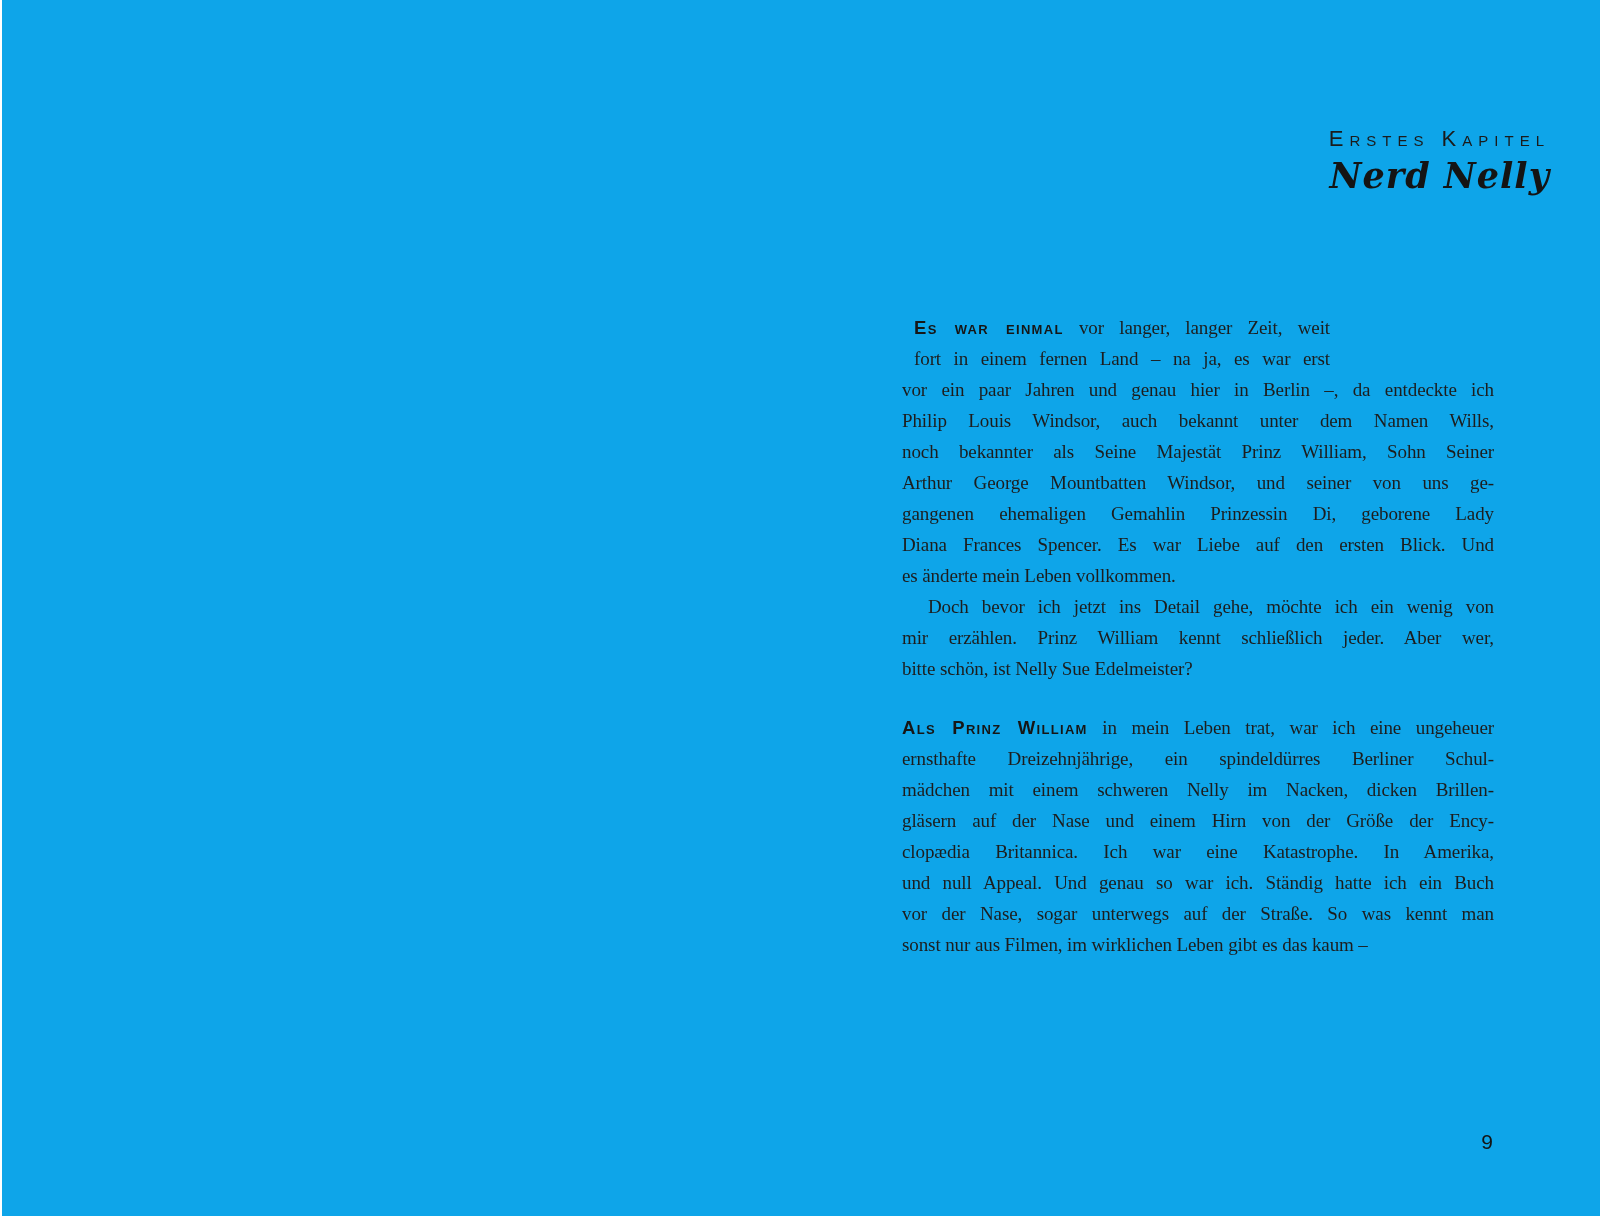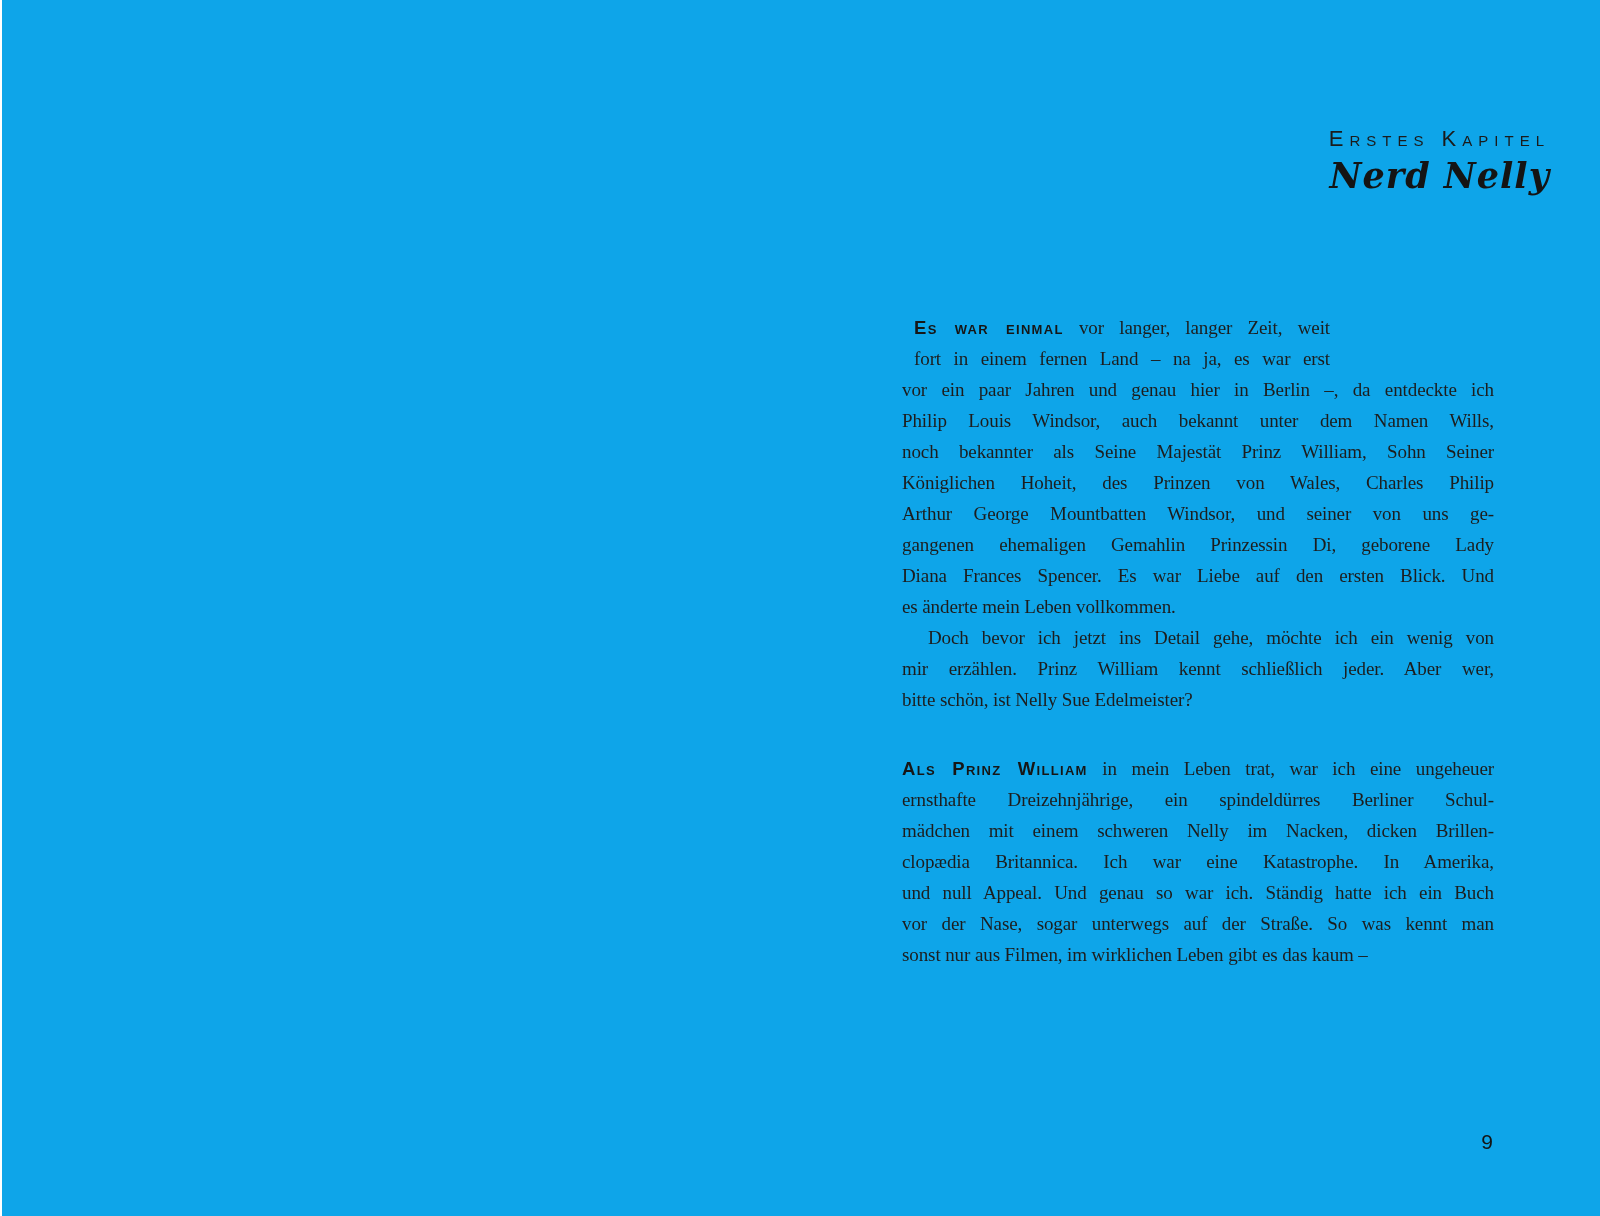--- a/index.html
+++ b/index.html
@@ -49,21 +49,21 @@
     position: absolute;
     left: 900px;
     top: 312px;
     width: 592px;
     font-size: 19px;
     line-height: 31px;
     letter-spacing: -0.1px;
     color: #1d1d1d;
   }
   .paragraph { }
-  .paragraph.space-before { margin-top: 38px; }
+  .paragraph.space-before { margin-top: 28px; }
   .line {
     height: 31px;
     text-align: justify;
     text-align-last: justify;
     white-space: normal;
   }
   .line.narrow { width: 416px; margin-left: 12px; }
   .line.last {
     text-align: left;
     text-align-last: left;
@@ -98,35 +98,35 @@
     <div class="chapter-title">Nerd Nelly</div>
   </div>
 
   <div class="text-block">
       <div class="paragraph">
         <div class="line narrow"><span class="seg-lead">Es war einmal</span><span class="seg-normal"> vor langer, langer Zeit, weit</span></div>
         <div class="line narrow"><span class="seg-normal">fort in einem fernen Land – na ja, es war erst</span></div>
         <div class="line"><span class="seg-normal">vor ein paar Jahren und genau hier in Berlin –, da entdeckte ich</span></div>
         <div class="line"><span class="seg-normal">Philip Louis Windsor, auch bekannt unter dem Namen Wills,</span></div>
         <div class="line"><span class="seg-normal">noch bekannter als Seine Majestät Prinz William, Sohn Seiner</span></div>
-        <div class="line"><span class="seg-normal">Königlichen Hoheit, des Prinzen von Wales, Charles Philip</span></div>
         <div class="line"><span class="seg-normal">Arthur George Mountbatten Windsor, und seiner von uns ge-</span></div>
         <div class="line"><span class="seg-normal">gangenen ehemaligen Gemahlin Prinzessin Di, geborene Lady</span></div>
         <div class="line"><span class="seg-normal">Diana Frances Spencer. Es war Liebe auf den ersten Blick. Und</span></div>
         <div class="line last"><span class="seg-normal">es änderte mein Leben vollkommen.</span></div>
       </div>
       <div class="paragraph">
         <div class="line indent"><span class="seg-normal">Doch bevor ich jetzt ins Detail gehe, möchte ich ein wenig von</span></div>
         <div class="line"><span class="seg-normal">mir erzählen. Prinz William kennt schließlich jeder. Aber wer,</span></div>
         <div class="line last"><span class="seg-normal">bitte schön, ist Nelly Sue Edelmeister?</span></div>
       </div>
       <div class="paragraph space-before">
         <div class="line"><span class="seg-lead">Als Prinz William</span><span class="seg-normal"> in mein Leben trat, war ich eine ungeheuer</span></div>
         <div class="line"><span class="seg-normal">ernsthafte Dreizehnjährige, ein spindeldürres Berliner Schul-</span></div>
         <div class="line"><span class="seg-normal">mädchen mit einem schweren Nelly im Nacken, dicken Brillen-</span></div>
+        <div class="line"><span class="seg-normal">gläsern auf der Nase und einem Hirn von der Größe der Ency-</span></div>
         <div class="line"><span class="seg-normal">clopædia Britannica. Ich war eine Katastrophe. In Amerika,</span></div>
         <div class="line"><span class="seg-normal">und null Appeal. Und genau so war ich. Ständig hatte ich ein Buch</span></div>
         <div class="line"><span class="seg-normal">vor der Nase, sogar unterwegs auf der Straße. So was kennt man</span></div>
         <div class="line last"><span class="seg-normal">sonst nur aus Filmen, im wirklichen Leben gibt es das kaum –</span></div>
       </div>
     </div>
 
   <div class="page-number">9</div>
 
 </div>

